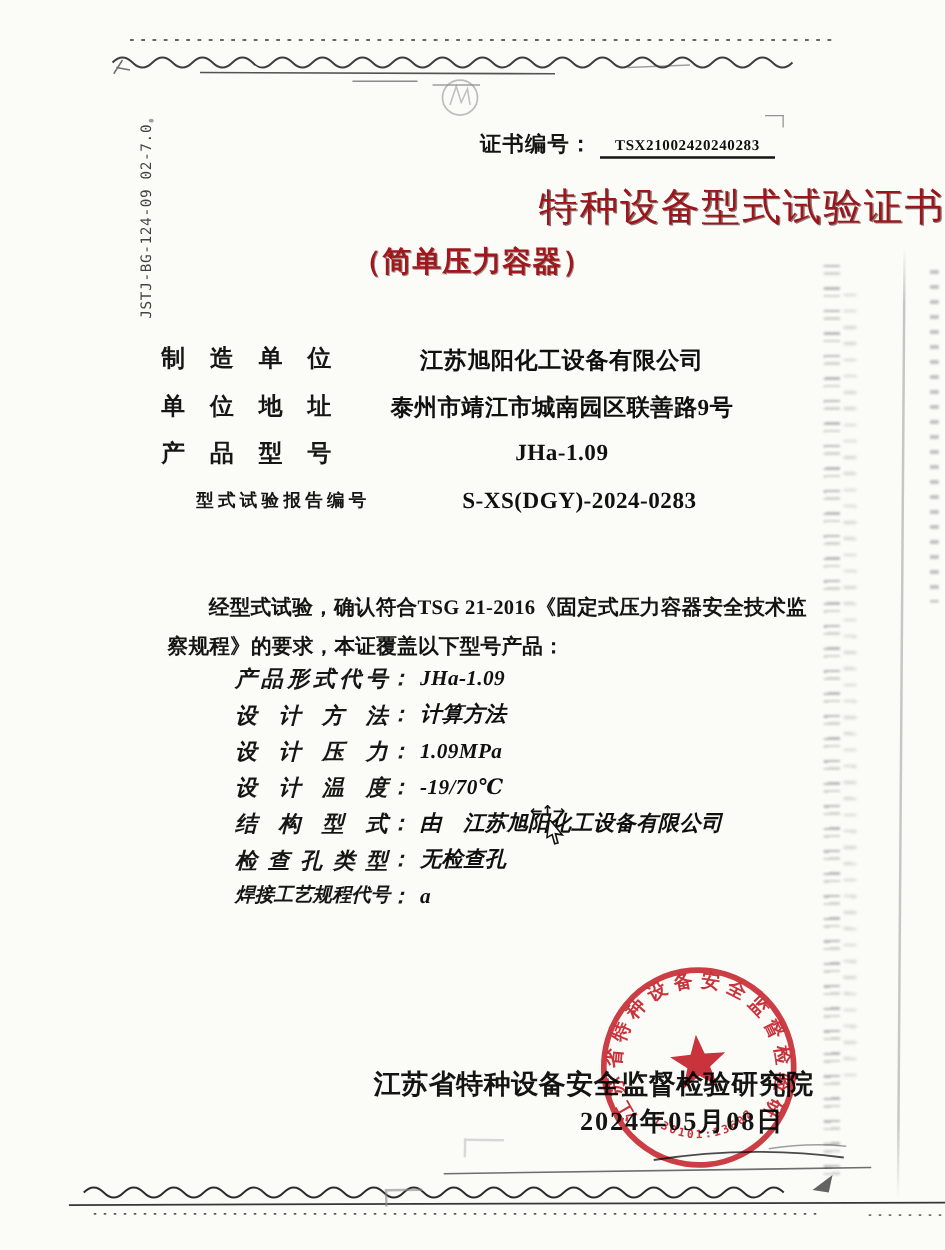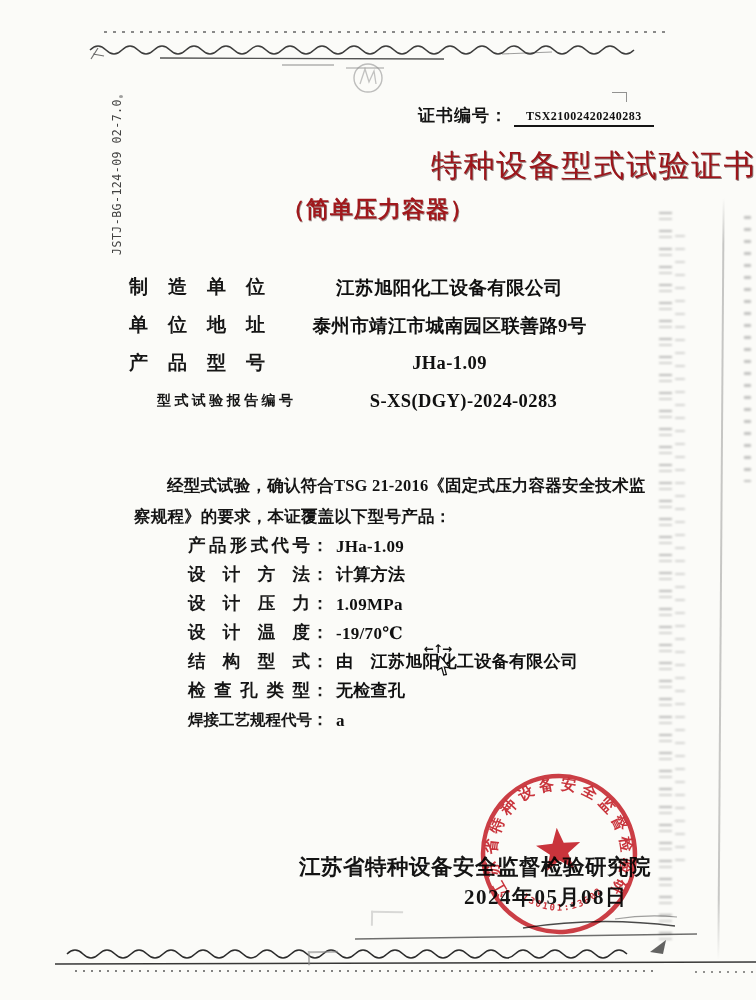--- a/index.html
+++ b/index.html
@@ -24,21 +24,21 @@
     background:repeating-linear-gradient(180deg,transparent 0 4px,rgba(30,30,30,.55) 4px 7px,transparent 7px 12px);}
   .corner-mark{left:612px;top:92px;width:14px;height:9px;opacity:.7;
     border-top:1.5px solid #666;border-right:1.5px solid #666;}
   .speck{left:119px;top:95px;width:4px;height:3px;background:#777;border-radius:50%;opacity:.7;}
   .bracket1{left:308px;top:951px;width:28px;height:12px;opacity:.6;
     border-top:2px solid #8a8a8a;border-left:2px solid #8a8a8a;transform:rotate(-1deg);}
   .bracket2{left:371px;top:911px;width:30px;height:13px;opacity:.35;
     border-top:2px solid #999;border-left:2px solid #999;transform:rotate(1deg);}
 
   
-  .certno{left:384px;top:104px;display:flex;align-items:flex-end;z-index:2;margin-left:34px;}
+  .certno{left:384px;top:104px;display:flex;align-items:flex-end;z-index:2;}
   .certno-label{font-size:17px;font-weight:700;color:#141414;letter-spacing:1px;}
   .certno-value{font-size:12px;font-weight:700;letter-spacing:.5px;color:#101010;
     border-bottom:2px solid #151515;padding:0 12px 1px 12px;margin-left:6px;}
   .title{left:0;top:145px;width:756px;text-align:right;z-index:2;
     font-size:31px;font-weight:400;letter-spacing:1.5px;color:#9c151a;
     text-shadow:1.1px 1.1px 0 rgba(45,8,8,.55);}
   .subtitle{left:0;top:194px;width:756px;text-align:center;z-index:2;
     font-size:23px;font-weight:700;letter-spacing:1px;color:#a0181c;
     text-shadow:.8px .8px 0 rgba(45,8,8,.45);}
   .doccode{left:28px;top:170px;width:178px;text-align:center;z-index:2;
@@ -54,21 +54,21 @@
   .frow.tight .flabel{font-size:14px;margin-left:28px;}
   .fvalue{flex:1;text-align:center;font-size:18.5px;font-weight:700;letter-spacing:.4px;color:#101010;}
 
   
   .statement{left:134px;top:470px;width:514px;z-index:2;margin:0;
     font-size:16.5px;line-height:31px;font-weight:700;letter-spacing:.2px;
     text-indent:33px;color:#141414;}
 
   
   .specs{left:188px;top:528px;width:480px;z-index:2;}
-  .srow{display:flex;align-items:flex-end;height:29px;}
+  .srow{display:flex;align-items:center;height:29px;font-style:italic;}
   .slabel{display:inline-block;width:122px;font-size:17.5px;font-weight:700;color:#161616;
     text-align:justify;text-align-last:justify;white-space:nowrap;}
   .srow.tight .slabel{font-size:15.5px;}
   .scolon{width:20px;font-size:17px;font-weight:700;text-align:center;}
   .svalue{margin-left:6px;font-size:17px;font-weight:600;letter-spacing:.3px;color:#101010;white-space:pre;}
 
   
   .cursor-arrows{left:424px;top:642px;z-index:3;font-size:12px;font-weight:700;
     letter-spacing:-1px;color:#111;font-family:"DejaVu Sans",sans-serif;}
   .cursor-pointer{left:437px;top:656px;z-index:3;}

